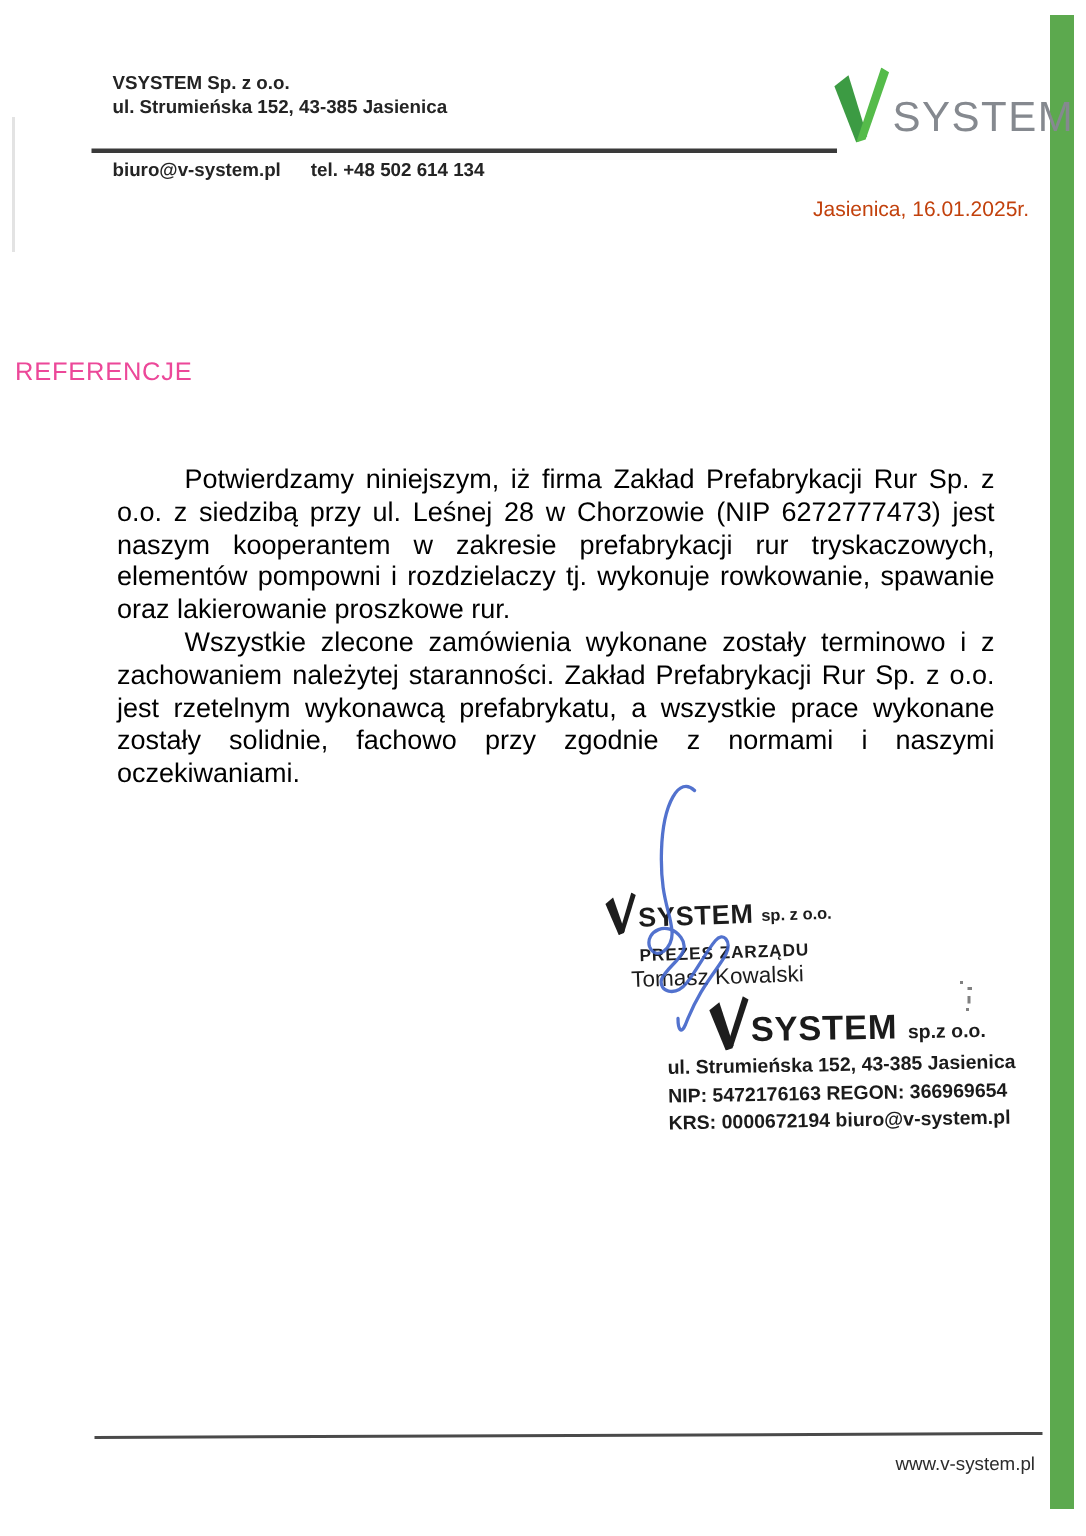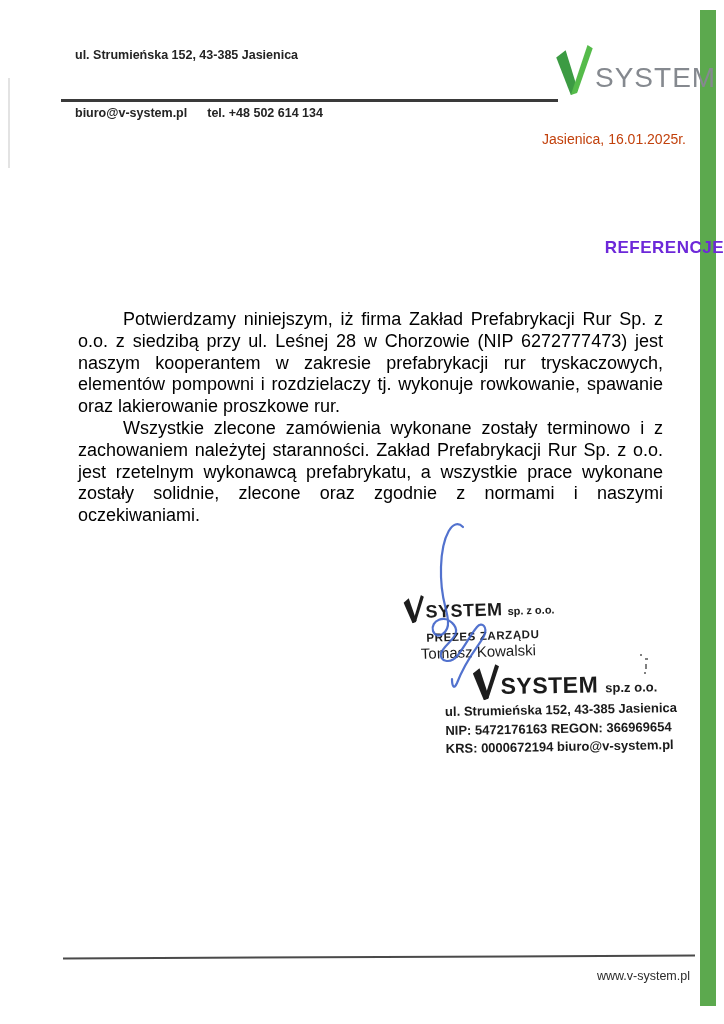--- a/index.html
+++ b/index.html
@@ -15,22 +15,22 @@
   .header-rule{position:absolute;left:61px;top:99px;width:497px;height:3px;background:#3a3a3a;}
   .header-contact{position:absolute;left:75px;top:106px;font-size:12.5px;font-weight:bold;color:#242424;display:flex;gap:20px;}
 
   
   .logo{position:absolute;left:556px;top:45px;display:flex;align-items:flex-end;}
   .logo svg{display:block;margin-right:1px;}
   .logo .brand{font-size:28px;color:#85898f;letter-spacing:1px;line-height:1;margin-bottom:3px;}
 
   .date-line{position:absolute;top:131px;right:38px;font-size:14px;color:#c2410c;}
 
-  .doc-title{position:absolute;left:10px;top:238px;width:714px;text-align:right;
-    font-size:17px;font-weight:bold;letter-spacing:0.5px;color:#6d28d9;}
+  .doc-title{position:absolute;left:10px;top:238px;width:714px;text-align:left;
+    font-size:17px;font-weight:normal;letter-spacing:0.5px;color:#ec4899;}
 
   .body-text{position:absolute;left:78px;top:309px;width:585px;font-size:18px;line-height:21.8px;
     text-align:justify;color:#000000;}
   .body-text p{margin:0;text-indent:45px;}
 
   
   .stamp1{position:absolute;left:404px;top:593px;transform:rotate(-2deg);color:#1c1c1c;}
   .stamp-logo{display:flex;align-items:flex-end;}
   .stamp1 .brand{font-size:18px;font-weight:600;letter-spacing:0.5px;line-height:1;margin-bottom:2px;}
   .stamp1 .suffix{font-size:11px;font-weight:bold;margin:0 0 3px 5px;line-height:1;}
@@ -56,20 +56,21 @@
   .footer-rule{position:absolute;left:63px;top:956px;width:632px;height:2px;background:#4a4a4a;transform:rotate(-0.25deg);}
   .footer-url{position:absolute;right:34px;top:969px;font-size:12.5px;font-weight:normal;color:#2b2b2b;}
 </style>
 </head>
 <body>
 
 <div class="green-bar"></div>
 <div class="left-scan-line"></div>
 
 <div class="header-info">
+  <div>VSYSTEM Sp. z o.o.</div>
   <div>ul. Strumieńska 152, 43-385 Jasienica</div>
 </div>
 <div class="header-rule"></div>
 <div class="header-contact">
   <span>biuro@v-system.pl</span>
   <span>tel. +48 502 614 134</span>
 </div>
 
 <div class="logo">
   <svg width="38" height="50" viewBox="0 0 36 48">
@@ -78,21 +79,21 @@
   </svg>
   <span class="brand">SYSTEM</span>
 </div>
 
 <div class="date-line">Jasienica, 16.01.2025r.</div>
 
 <div class="doc-title">REFERENCJE</div>
 
 <div class="body-text">
   <p>Potwierdzamy niniejszym, iż firma Zakład Prefabrykacji Rur Sp. z o.o. z siedzibą przy ul. Leśnej 28 w Chorzowie (NIP 6272777473) jest naszym kooperantem w zakresie prefabrykacji rur tryskaczowych, elementów pompowni i rozdzielaczy tj. wykonuje rowkowanie, spawanie oraz lakierowanie proszkowe rur.</p>
-  <p>Wszystkie zlecone zamówienia wykonane zostały terminowo i z zachowaniem należytej staranności. Zakład Prefabrykacji Rur Sp. z o.o. jest rzetelnym wykonawcą prefabrykatu, a wszystkie prace wykonane zostały solidnie, zlecone oraz zgodnie z normami i naszymi oczekiwaniami.</p>
+  <p>Wszystkie zlecone zamówienia wykonane zostały terminowo i z zachowaniem należytej staranności. Zakład Prefabrykacji Rur Sp. z o.o. jest rzetelnym wykonawcą prefabrykatu, a wszystkie prace wykonane zostały solidnie, fachowo przy zgodnie z normami i naszymi oczekiwaniami.</p>
 </div>
 
 <div class="stamp1">
   <div class="stamp-logo">
     <svg width="22" height="28" viewBox="0 0 36 48">
       <polygon points="0,12 9,5 21,44 14,48" fill="#1d1d1d"></polygon>
       <polygon points="14,48 30,0 35,3 20,46" fill="#1d1d1d"></polygon>
     </svg>
     <span class="brand">SYSTEM</span>
     <span class="suffix">sp. z o.o.</span>

